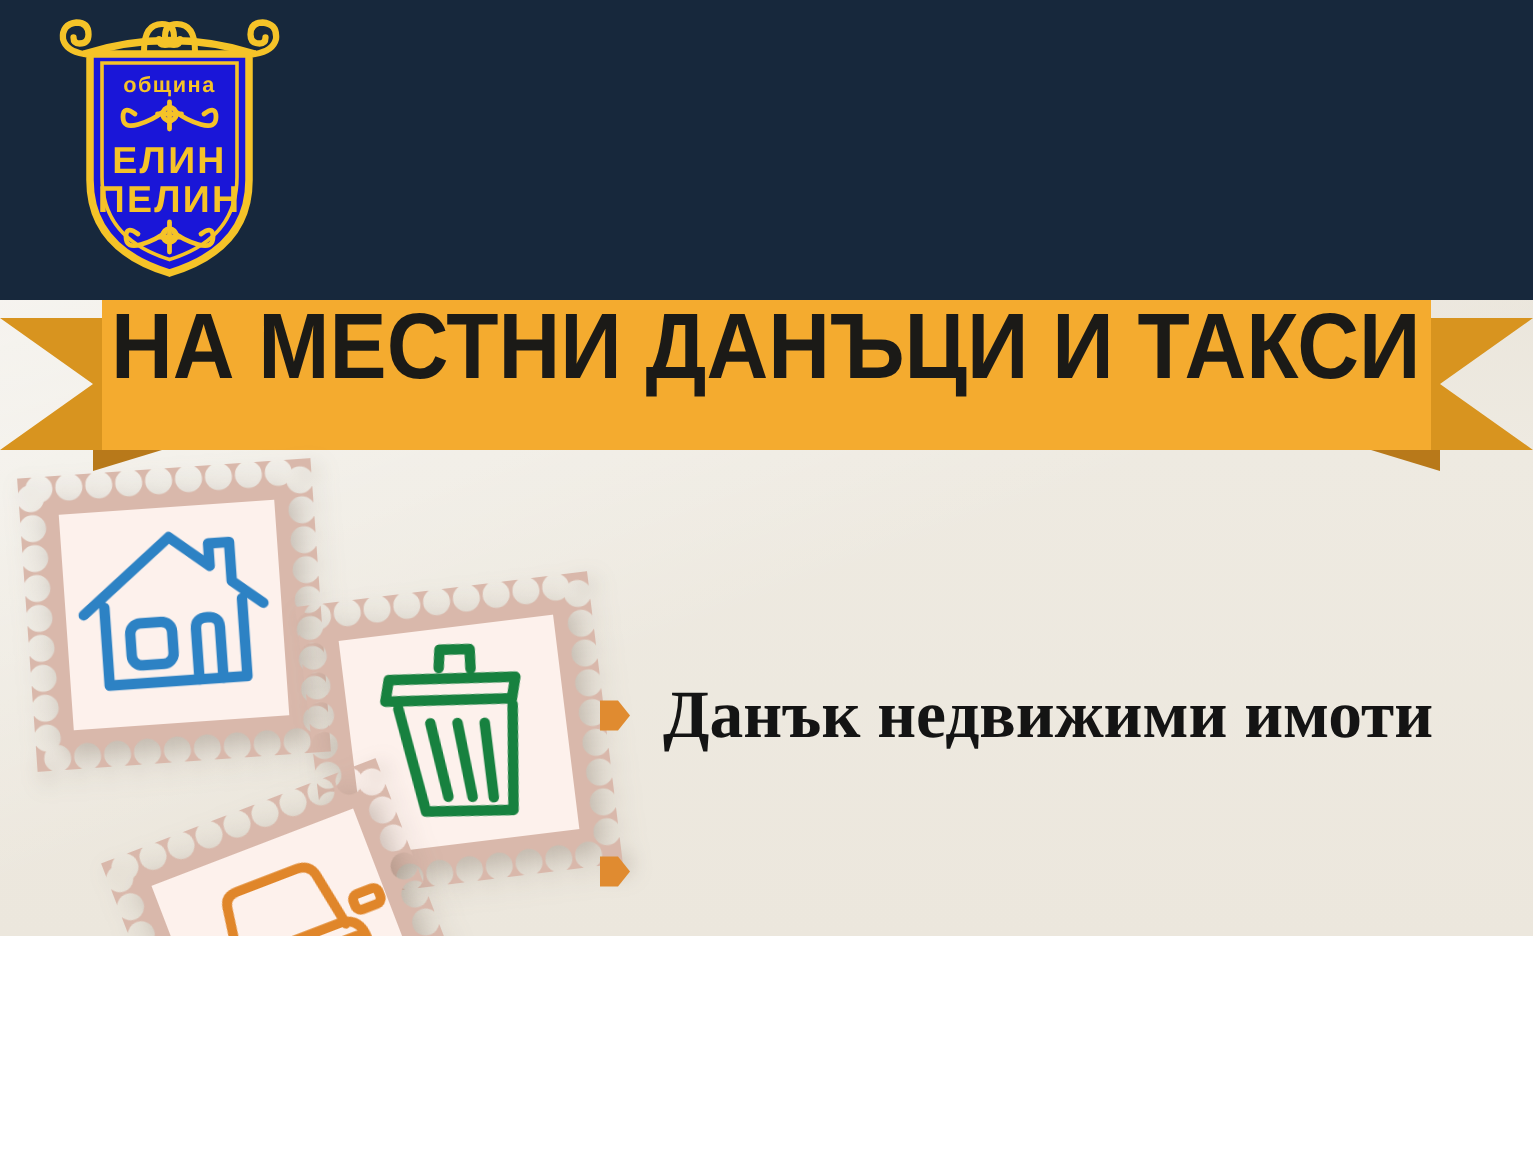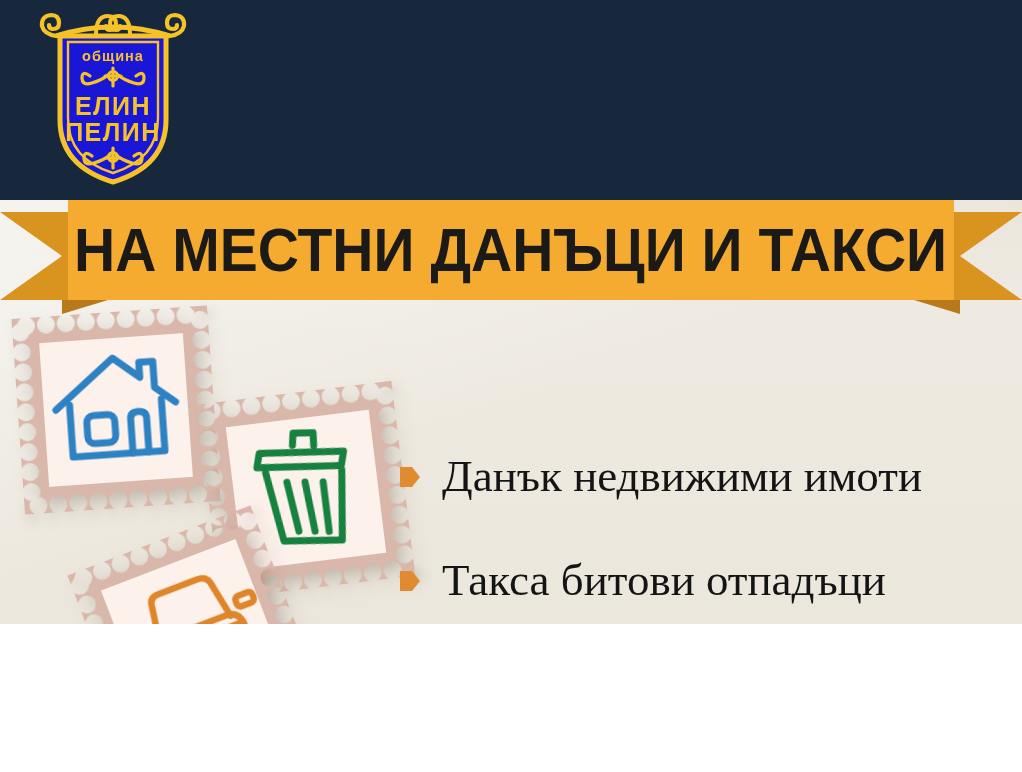--- a/index.html
+++ b/index.html
@@ -103,21 +103,20 @@
     border-top: 14px solid #b8791a;
     border-left: 46px solid transparent;
   }
   .ribbon-main {
     position: absolute;
     left: 68px; top: 0;
     width: 886px;
     height: 100px;
     background: #f4ab2f;
     display: flex;
-    align-items: center;
     justify-content: center;
   }
   .ribbon-text {
     color: #1b1a17;
     font-family: "Liberation Sans", sans-serif;
     font-weight: 700;
     font-size: 62px;
     line-height: 64px;
     letter-spacing: 0px;
     transform: scaleX(0.92);
@@ -141,20 +140,21 @@
   .list {
     position: absolute;
     left: 400px;
     top: 424px;
     width: 612px;
   }
   .list-item {
     display: flex;
     align-items: center;
     height: 104px;
+    font-weight: bold;
   }
   .bullet {
     flex: 0 0 auto;
     width: 20px;
     height: 24px;
     margin-right: 22px;
     margin-top: 2px;
   }
   .bullet svg { display: block; }
   .list-label {
@@ -414,28 +414,20 @@
 
     <div class="list-item">
       <span class="bullet">
         <svg viewBox="0 0 20 24" width="20" height="24" aria-hidden="true">
           <path d="M0 2 L12 2 L20 12 L12 22 L0 22 Z" fill="#e08b30"></path>
         </svg>
       </span>
       <span class="list-label">Данък недвижими имоти</span>
     </div>
 
-    <div class="list-item">
-      <span class="bullet">
-        <svg viewBox="0 0 20 24" width="20" height="24" aria-hidden="true">
-          <path d="M0 2 L12 2 L20 12 L12 22 L0 22 Z" fill="#e08b30"></path>
-        </svg>
-      </span>
-      <span class="list-label">Такса битови отпадъци</span>
-    </div>
 
     <div class="list-item">
       <span class="bullet">
         <svg viewBox="0 0 20 24" width="20" height="24" aria-hidden="true">
           <path d="M0 2 L12 2 L20 12 L12 22 L0 22 Z" fill="#e08b30"></path>
         </svg>
       </span>
     </div>
 
   </div>

